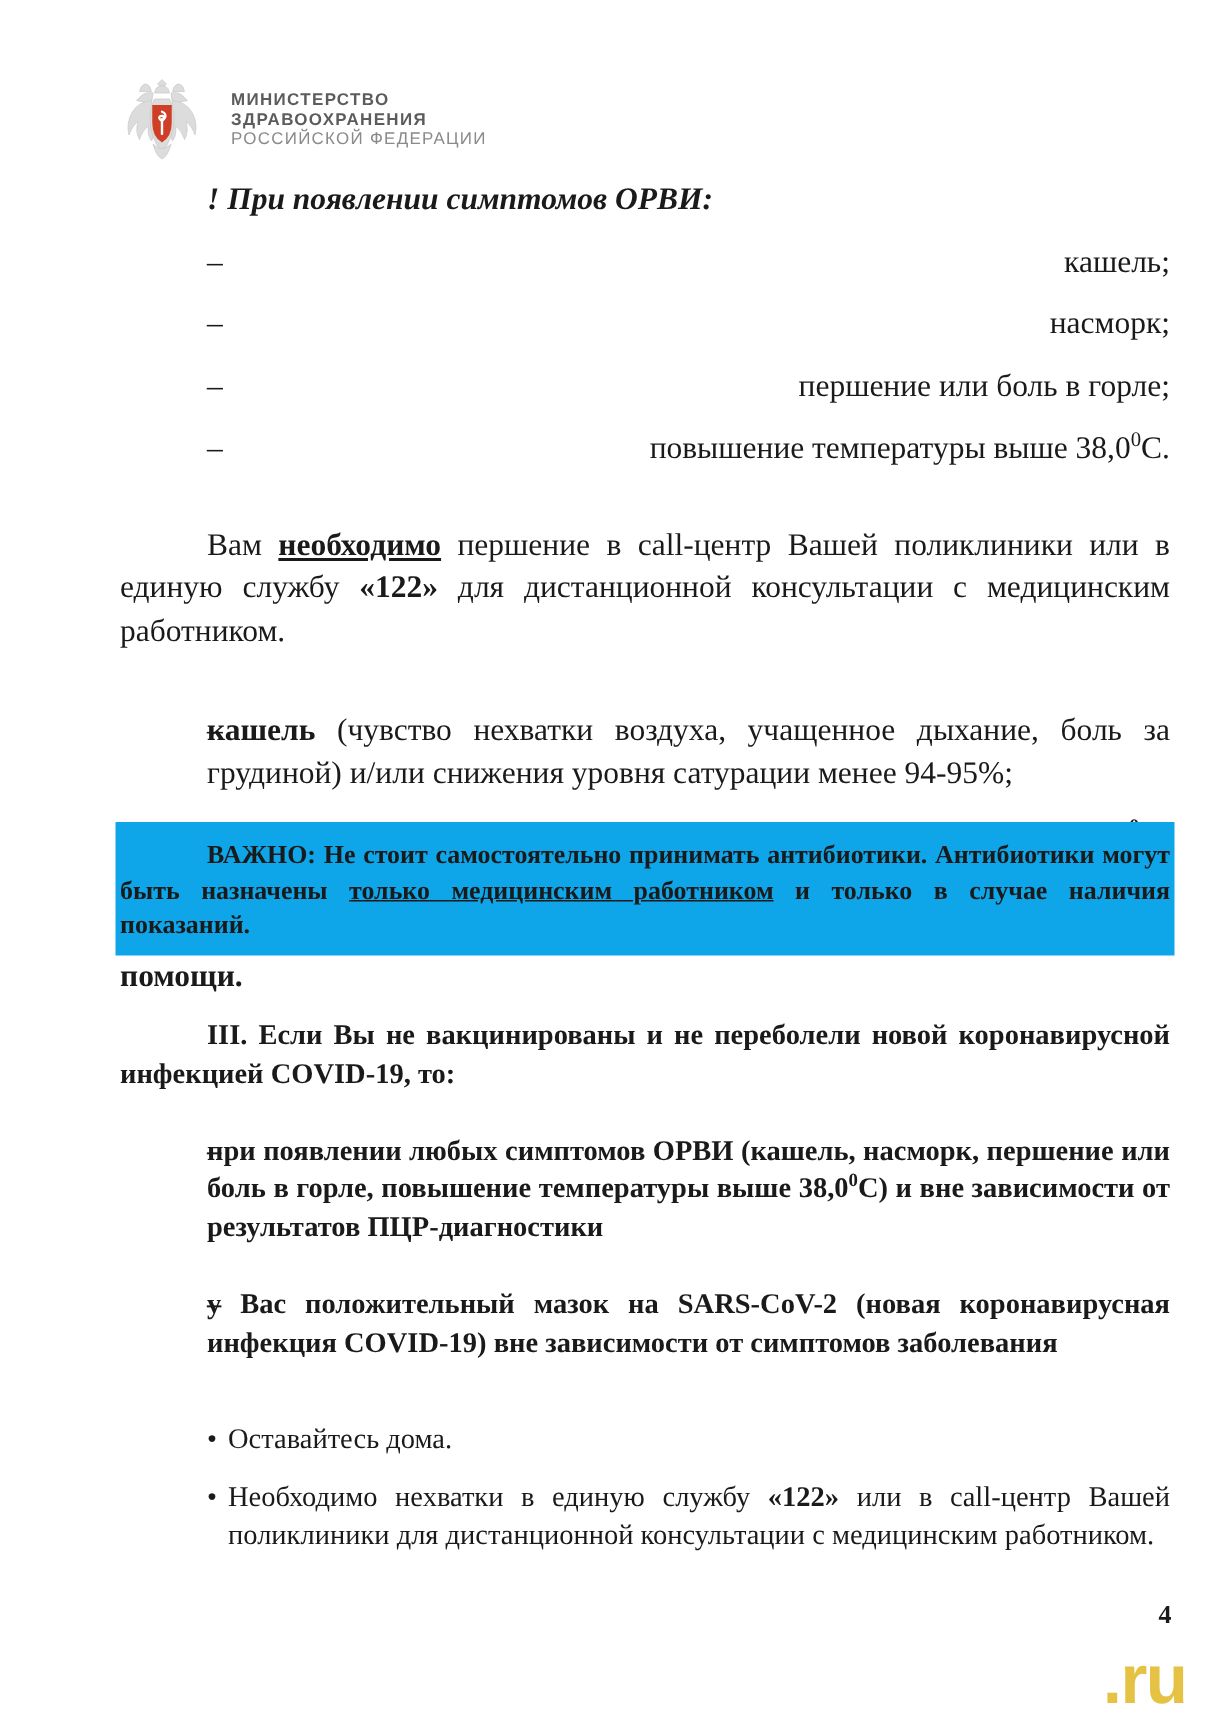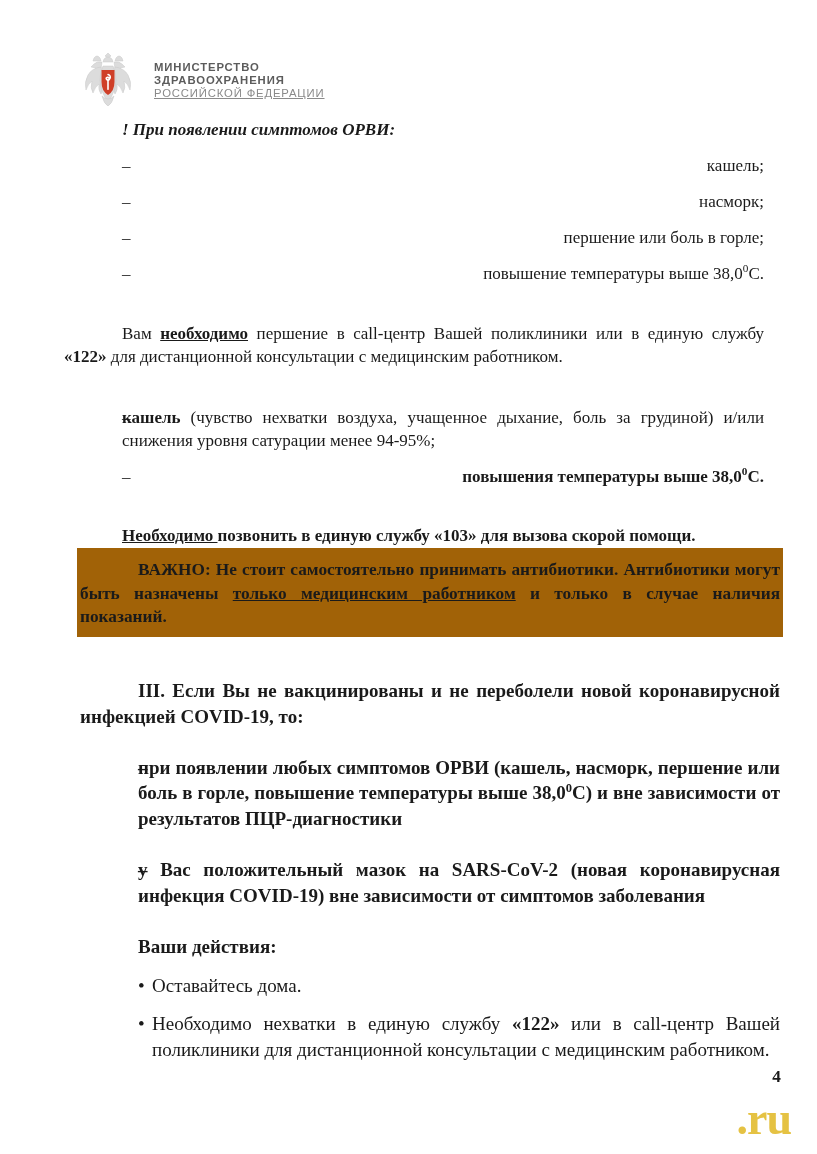--- a/index.html
+++ b/index.html
@@ -42,30 +42,29 @@
     letter-spacing: 0.9px;
     color: #5c5c5c;
     white-space: nowrap;
   }
   .logo-line-light {
     font-size: 11.3px;
     font-weight: normal;
     letter-spacing: 0.85px;
     color: #8a8a8a;
     white-space: nowrap;
-    text-decoration: underline;
   }
 
   
   #doc-body {
     position: absolute;
-    left: 64px;
+    left: 80px;
     top: 118px;
     width: 700px;
-    font-size: 17px;
+    font-size: 21px;
     line-height: 1.36;
   }
 
   p { margin: 0; }
 
   .para {
     text-align: justify;
     text-justify: inter-word;
     text-indent: 58px;
     margin-bottom: 0;
@@ -126,21 +125,21 @@
   .gap-sm { height: 13px; }
   .gap-md { height: 25px; }
   .gap-lg { height: 36px; }
 
   
   #important-box {
     position: absolute;
     left: 77px;
     top: 548px;
     width: 706px;
-    background: #a16207;
+    background: #0ea5e9;
     padding: 10px 0 8px 0;
     box-sizing: border-box;
   }
   #important-box .ib-inner {
     width: 700px;
     margin: 0 3px;
     font-weight: bold;
     font-size: 17.3px;
     line-height: 1.36;
     text-align: justify;
@@ -155,21 +154,21 @@
     top: 1067px;
     font-size: 17.3px;
     font-weight: bold;
   }
 
   
   #watermark {
     position: absolute;
     right: 26px;
     bottom: 12px;
-    font-family: Liberation Serif, serif;
+    font-family: Liberation Sans, sans-serif;
     font-size: 46px;
     font-weight: bold;
     color: #e5c243;
     letter-spacing: -1px;
     line-height: 1;
   }
 </style>
 </head>
 <body>
 
@@ -277,21 +276,20 @@
 
   <div class="gap-md"></div>
 
   <div class="dash-item b">
     <span class="marker">–</span>
     <span class="itxt">у Вас положительный мазок на SARS-CoV-2 (новая коронавирусная инфекция COVID-19) вне зависимости от симптомов заболевания</span>
   </div>
 
   <div class="gap-md"></div>
 
-  <p class="heading-bi" style="font-style:normal;">Ваши действия:</p>
 
   <div class="gap-sm"></div>
 
   <div class="bullet-item">
     <span class="bmarker">•</span>
     <span class="btxt left">Оставайтесь дома.</span>
   </div>
 
   <div class="gap-sm"></div>
 

